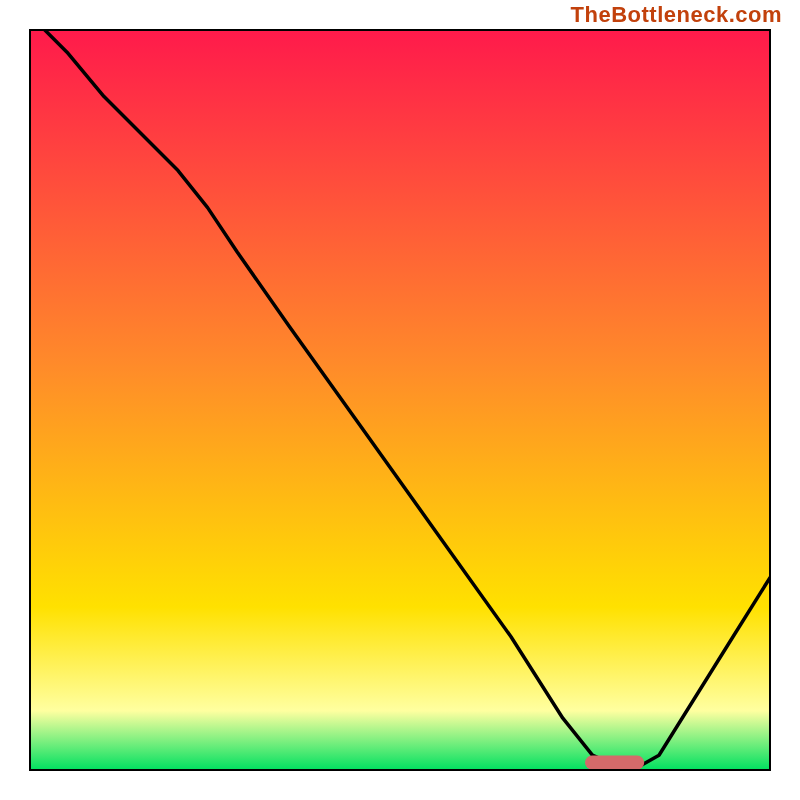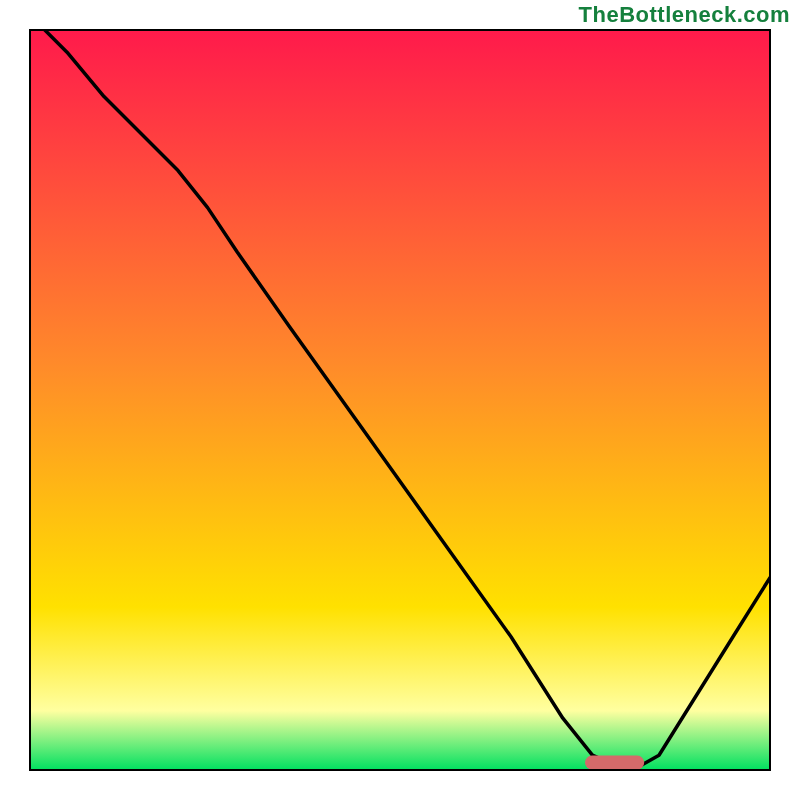--- a/index.html
+++ b/index.html
@@ -12,24 +12,24 @@
     background: #ffffff;
   }
   .stage {
     position: relative;
     width: 800px;
     height: 800px;
   }
   .watermark {
     position: absolute;
     top: 2px;
-    right: 10px;
+    right: 18px;
     font-size: 22px;
     font-weight: 600;
-    color: #15803d;
+    color: #c2410c;
     letter-spacing: 0.5px;
   }
   svg.chart {
     display: block;
     position: absolute;
     inset: 0;
   }
   .curve {
     fill: none;
     stroke: #000000;

